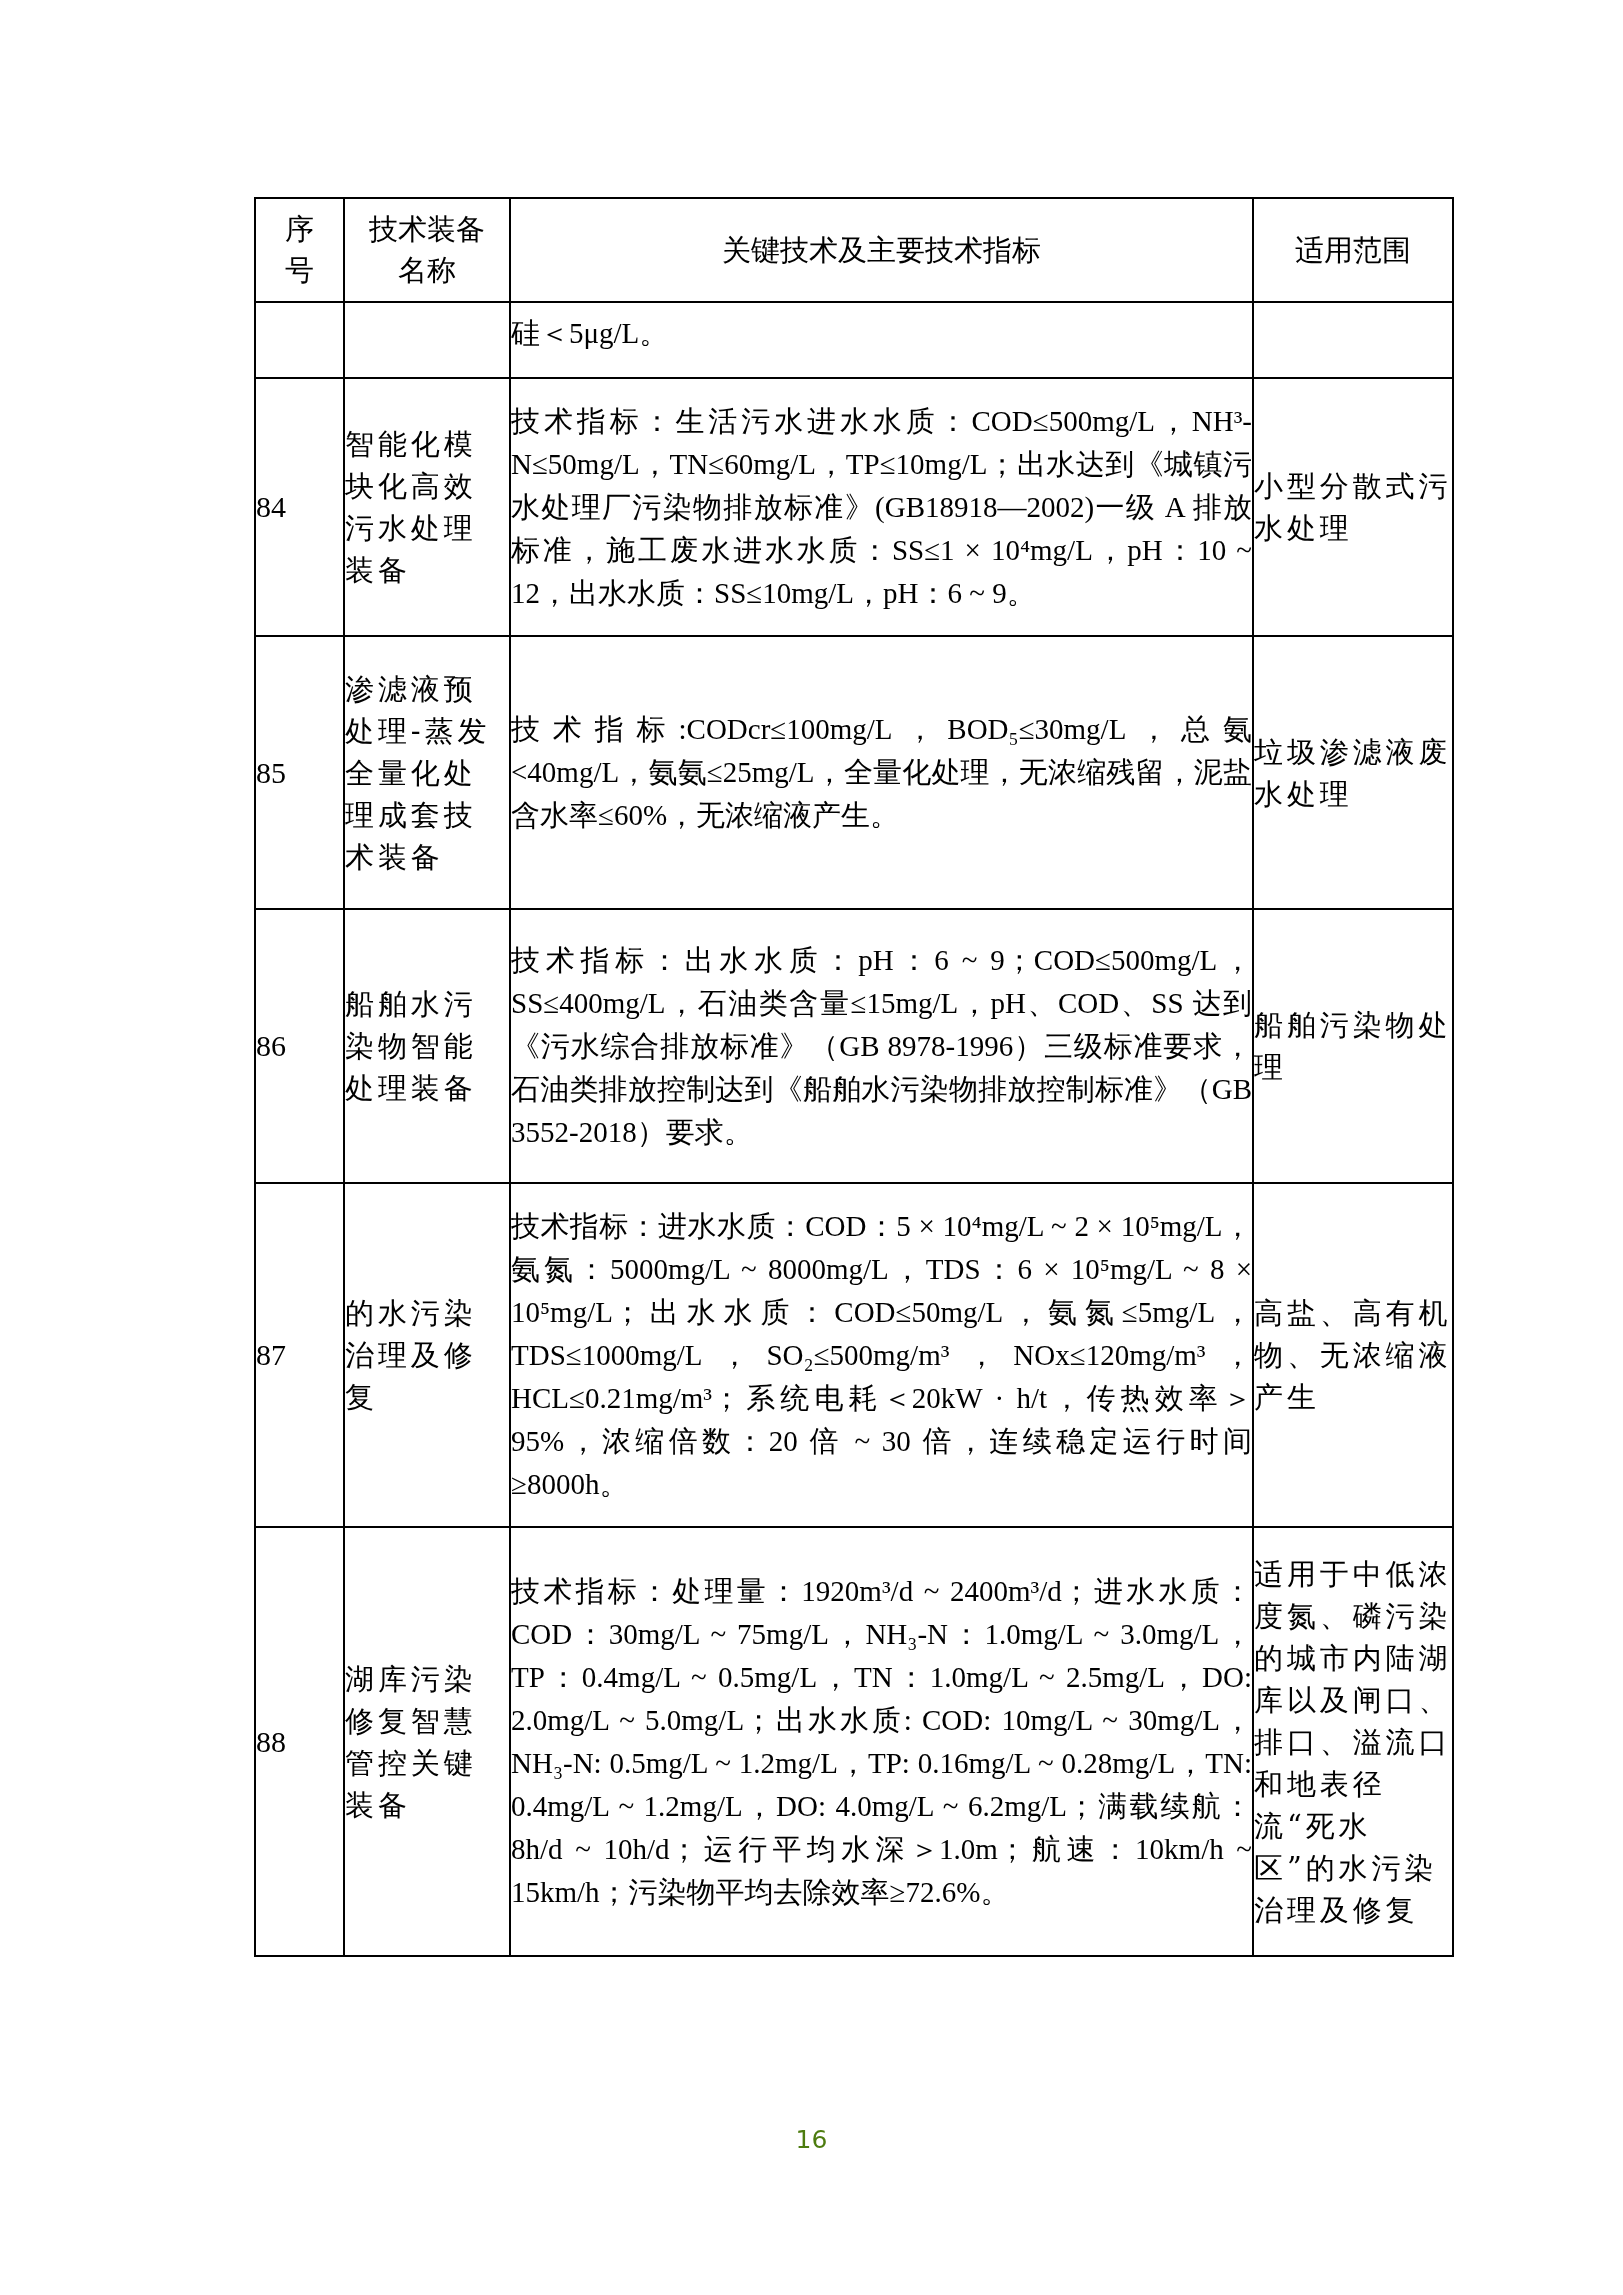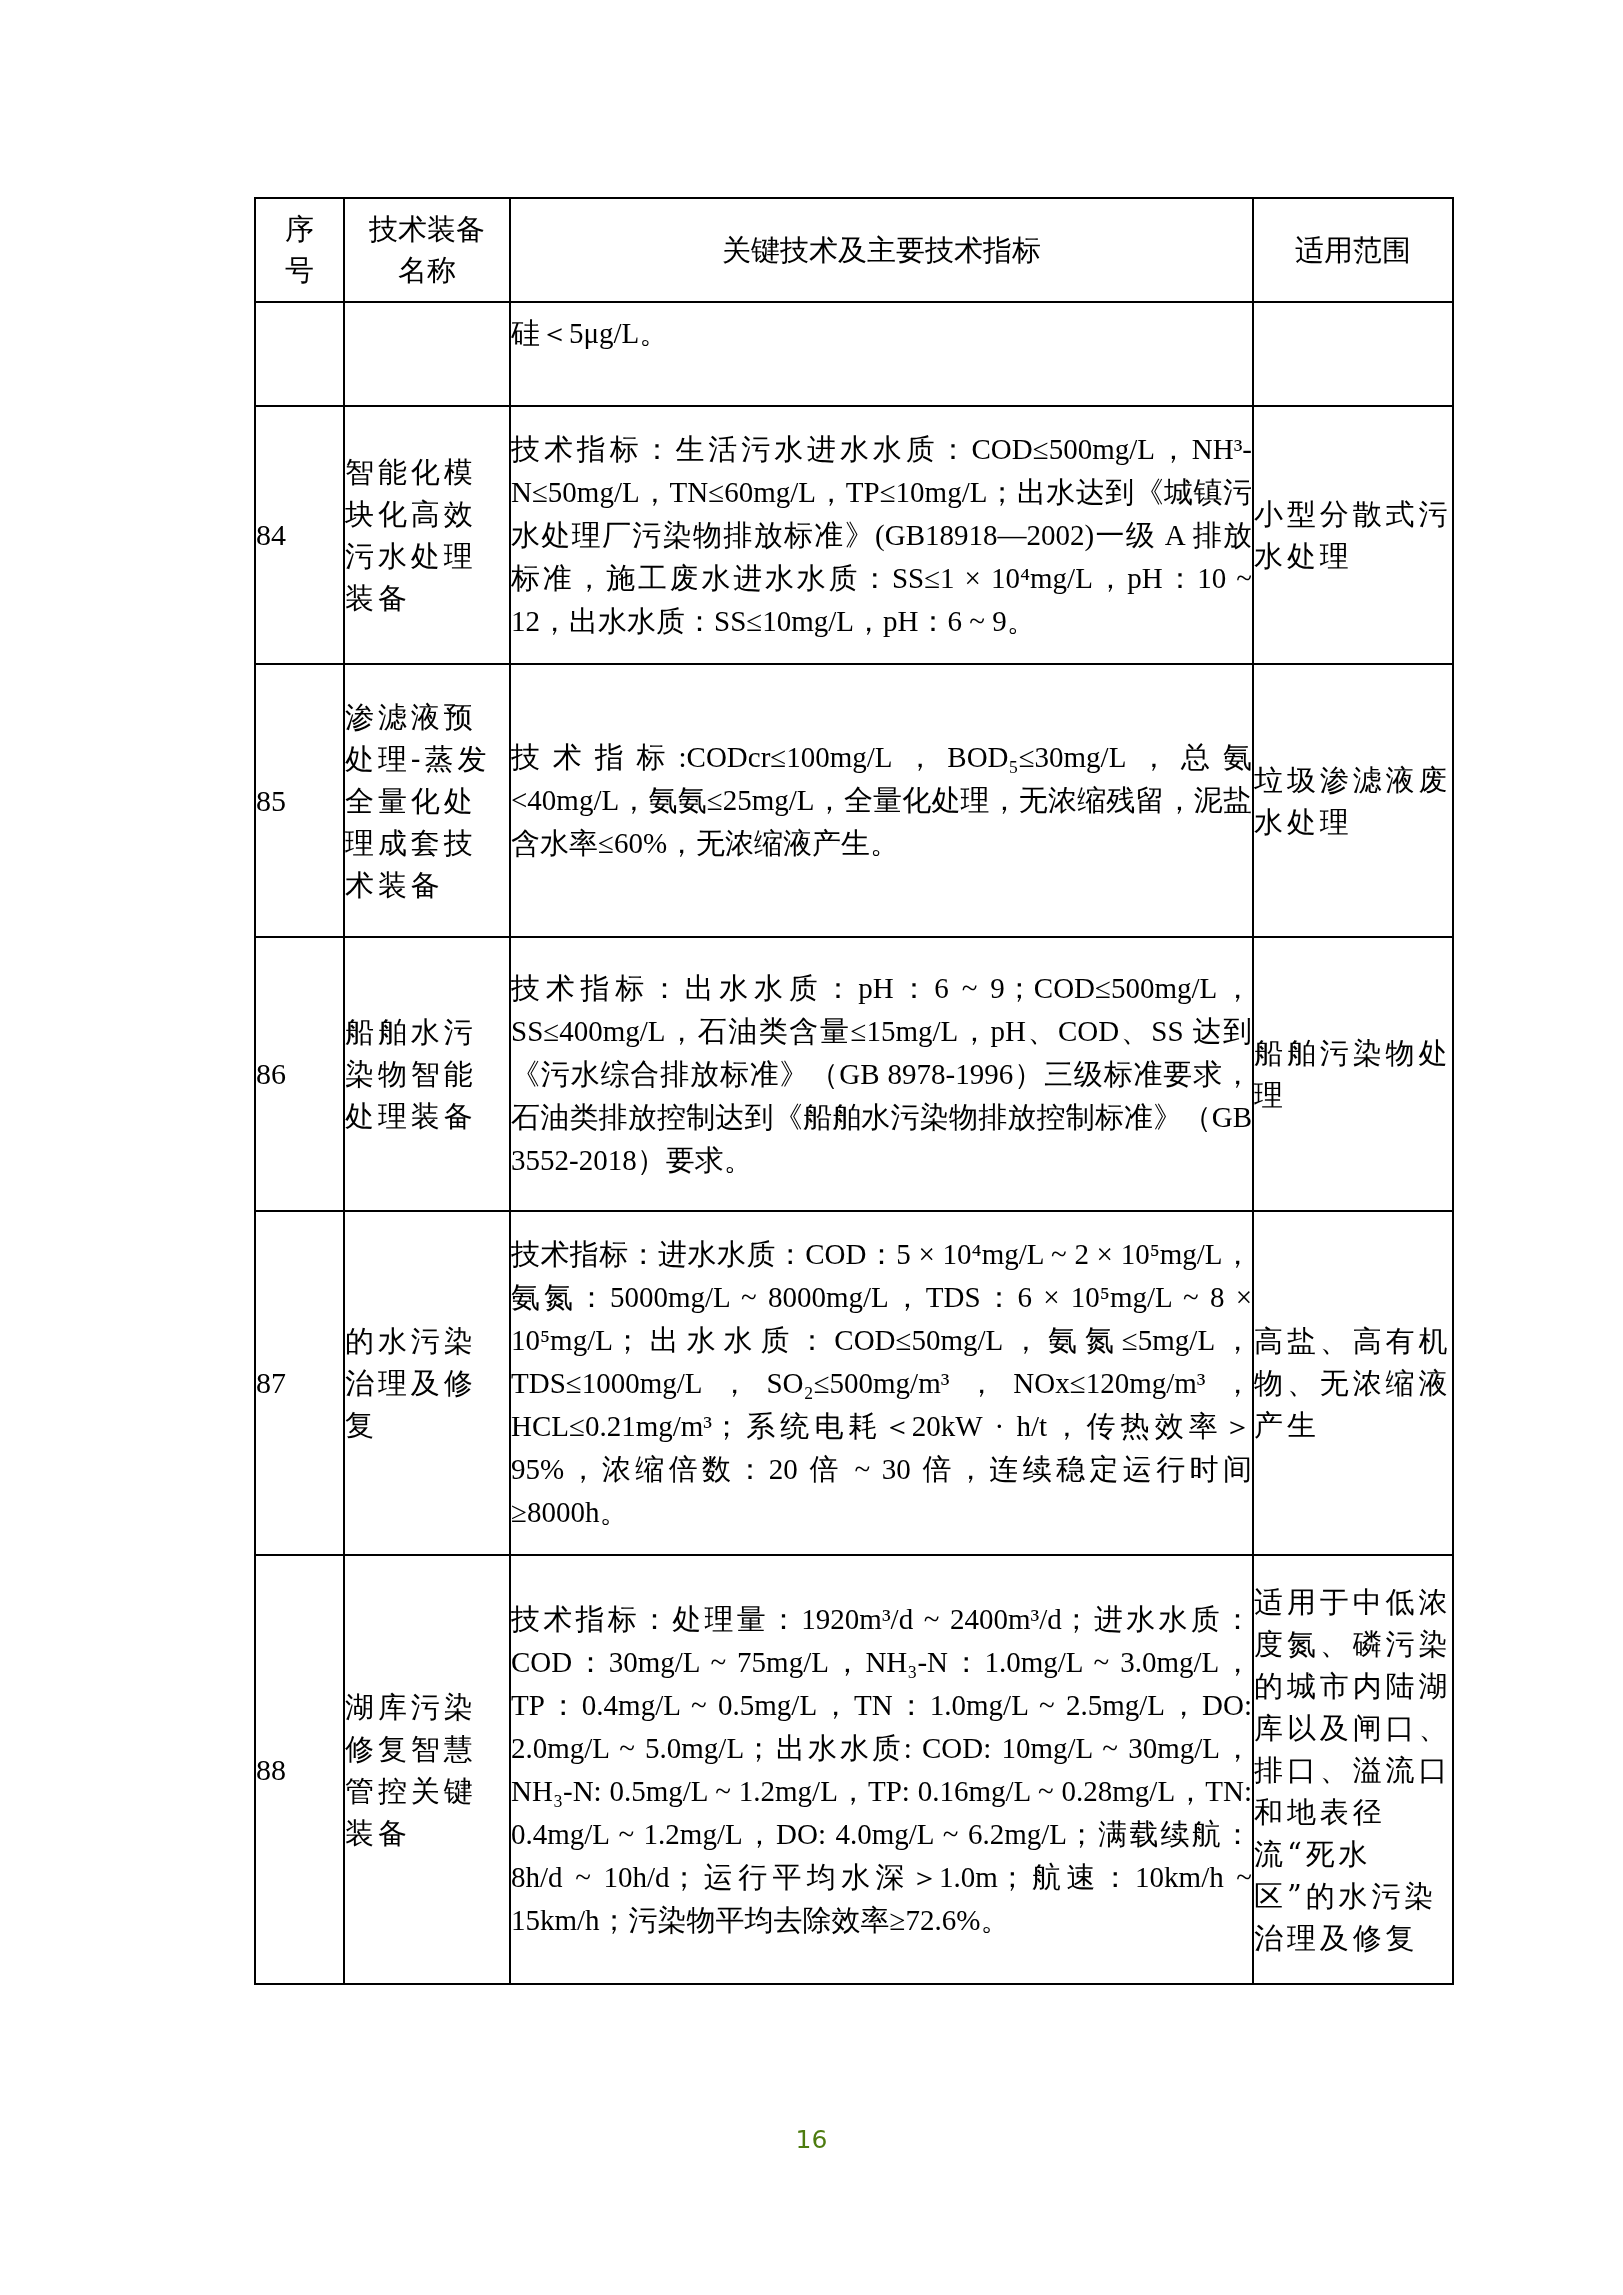--- a/index.html
+++ b/index.html
@@ -23,21 +23,21 @@
   col.c-name { width: 166px; }
   col.c-spec { width: 743px; }
   col.c-scope { width: 200px; }
   th { font-family: "DejaVu Sans", "Liberation Sans", sans-serif; font-weight: normal; font-size: 29px; line-height: 41px; text-align: center; }
   td.no { font-size: 30px; text-align: left; font-family: Liberation Serif, serif; }
   td.name { font-size: 29px; line-height: 42px; text-align: left; padding: 0 11.8px; letter-spacing: 3.9px; font-family: "DejaVu Serif", serif; }
   td.spec-cell { font-size: 29px; line-height: 43px; text-align: justify; padding: 6.5px 15.7px 6.5px 15.7px; }
   td.scope { font-size: 29px; line-height: 42px; text-align: left; padding: 0 9.2px; letter-spacing: 3.9px; font-family: "DejaVu Serif", serif; }
   td.spec-cell.top { vertical-align: top; padding-top: 9.2px; }
   tr.r-head { height: 104px; }
-  tr.r-cont { height: 104px; }
+  tr.r-cont { height: 76px; }
   tr.r84 { height: 258px; }
   tr.r85 { height: 273px; }
   tr.r86 { height: 274px; }
   tr.r87 { height: 344px; }
   tr.r88 { height: 429px; }
   .page-number {
     position: absolute; left: 0; width: 1623px; top: 2125px;
     text-align: center; font-family: "DejaVu Sans", sans-serif; font-size: 25px; color: #4d7c0f;
   }
 </style>

